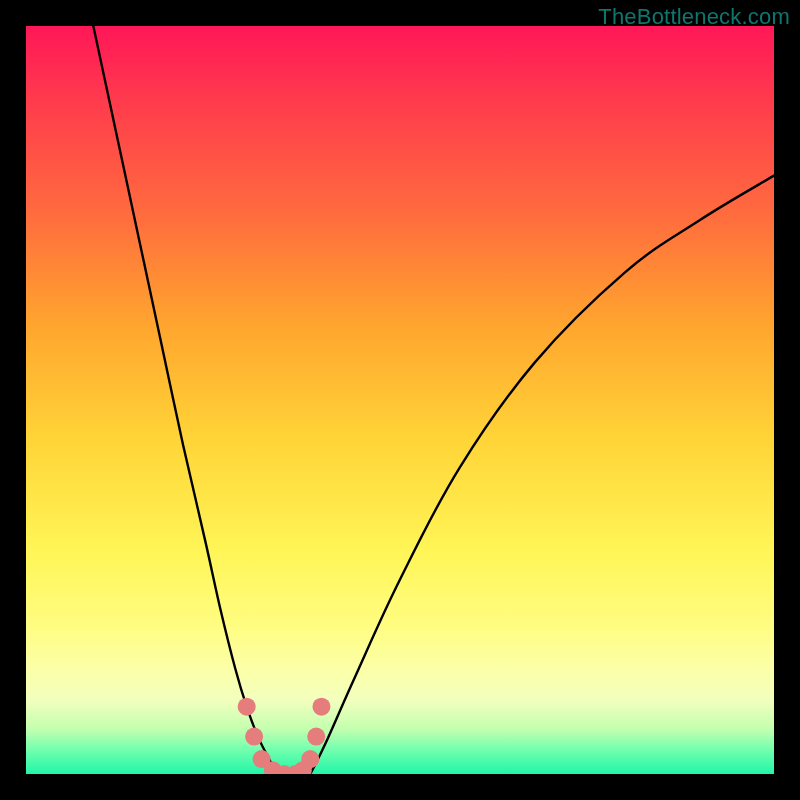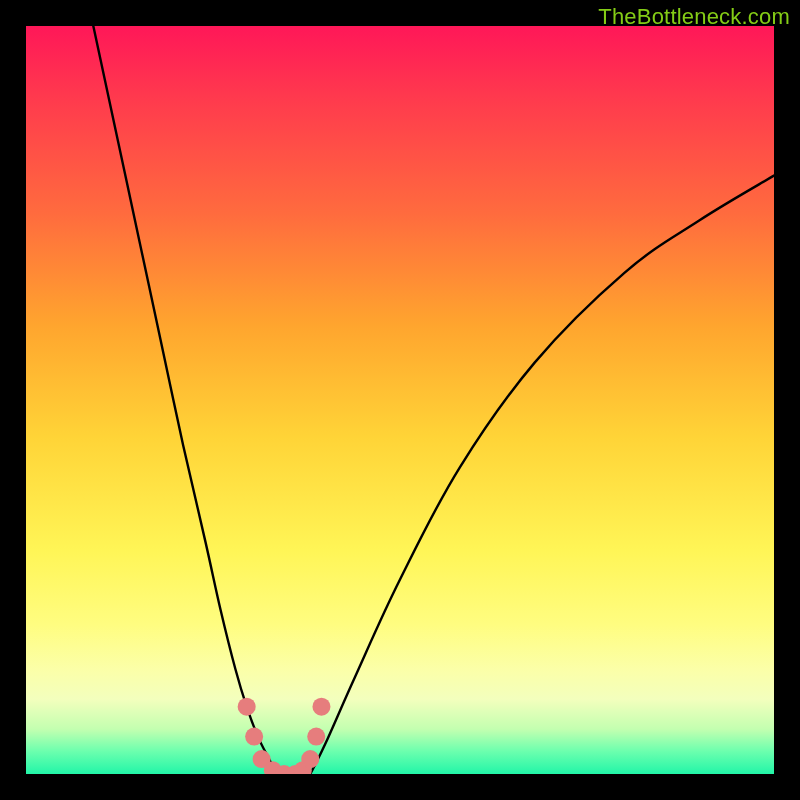--- a/index.html
+++ b/index.html
@@ -36,21 +36,21 @@
       #f3ffbd 90%,
       #c3ffb0 94%,
       #6bffae 97%,
       #22f5a8 100%
     );
   }
   .watermark {
     position: absolute;
     top: 4px;
     right: 10px;
-    color: #84cc16;
+    color: #0f766e;
     font-size: 22px;
     font-weight: 500;
     letter-spacing: 0.2px;
     user-select: none;
   }
   svg.curves {
     position: absolute;
     left: 0;
     top: 0;
     width: 748px;

